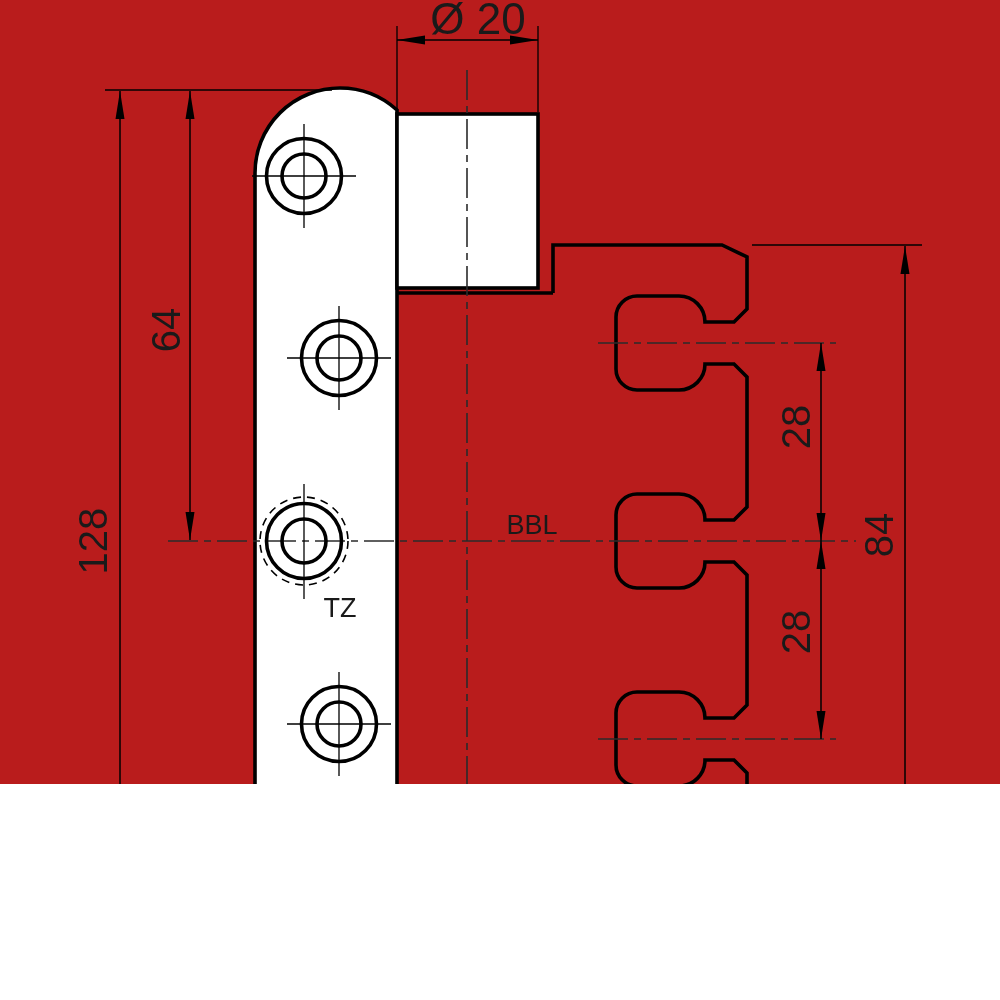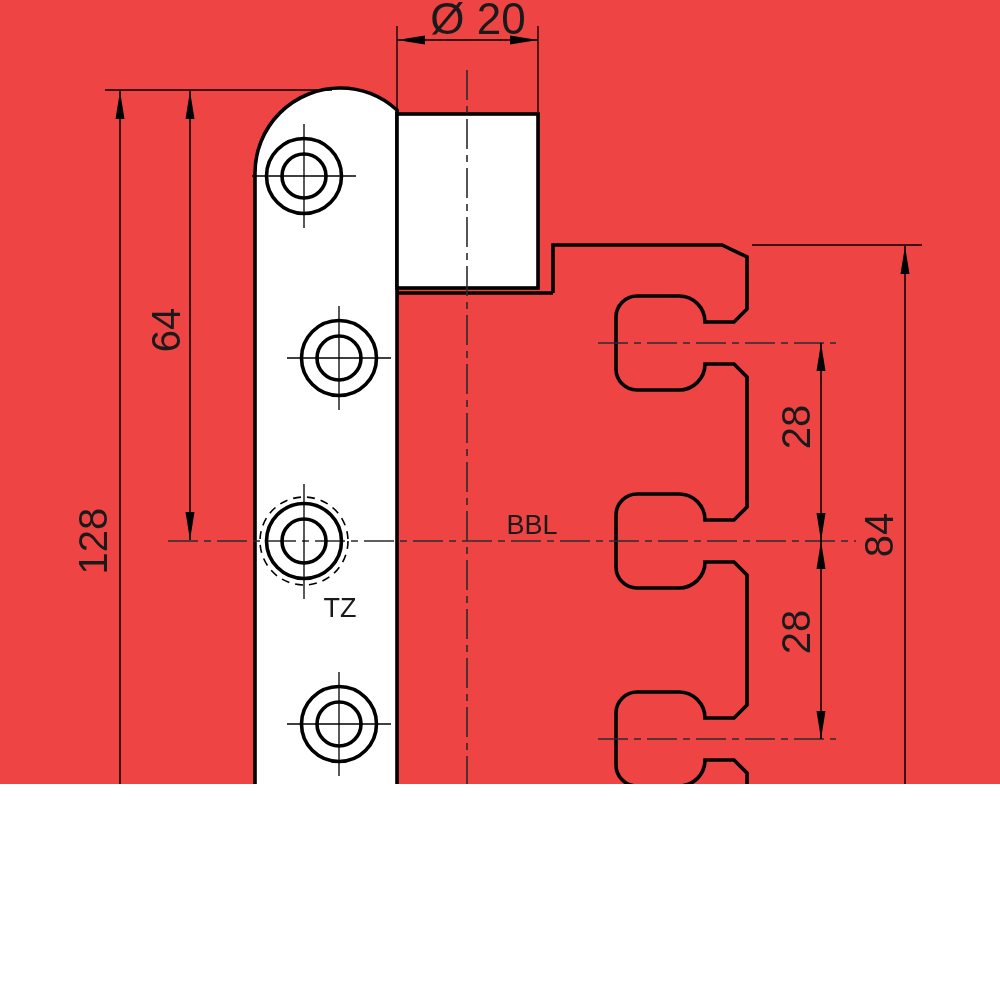--- a/index.html
+++ b/index.html
@@ -4,21 +4,21 @@
 <style>
   html, body {
     margin: 0;
     padding: 0;
     background: #ffffff;
   }
   .stage {
     position: relative;
     width: 1000px;
     height: 784px;
-    background: #ef4444;
+    background: #b91c1c;
     overflow: hidden;
     font-family: "Liberation Sans", sans-serif;
   }
   svg { display: block; }
 
   
   .thick  { stroke: #000000; stroke-width: 3.6; fill: none; stroke-linecap: butt; stroke-linejoin: miter; }
   .thickf { stroke: #000000; stroke-width: 3.6; fill: #ffffff; }
   .thin   { stroke: #000000; stroke-width: 1.5; fill: none; }
   .xfine  { stroke: #000000; stroke-width: 1.3; fill: none; }

